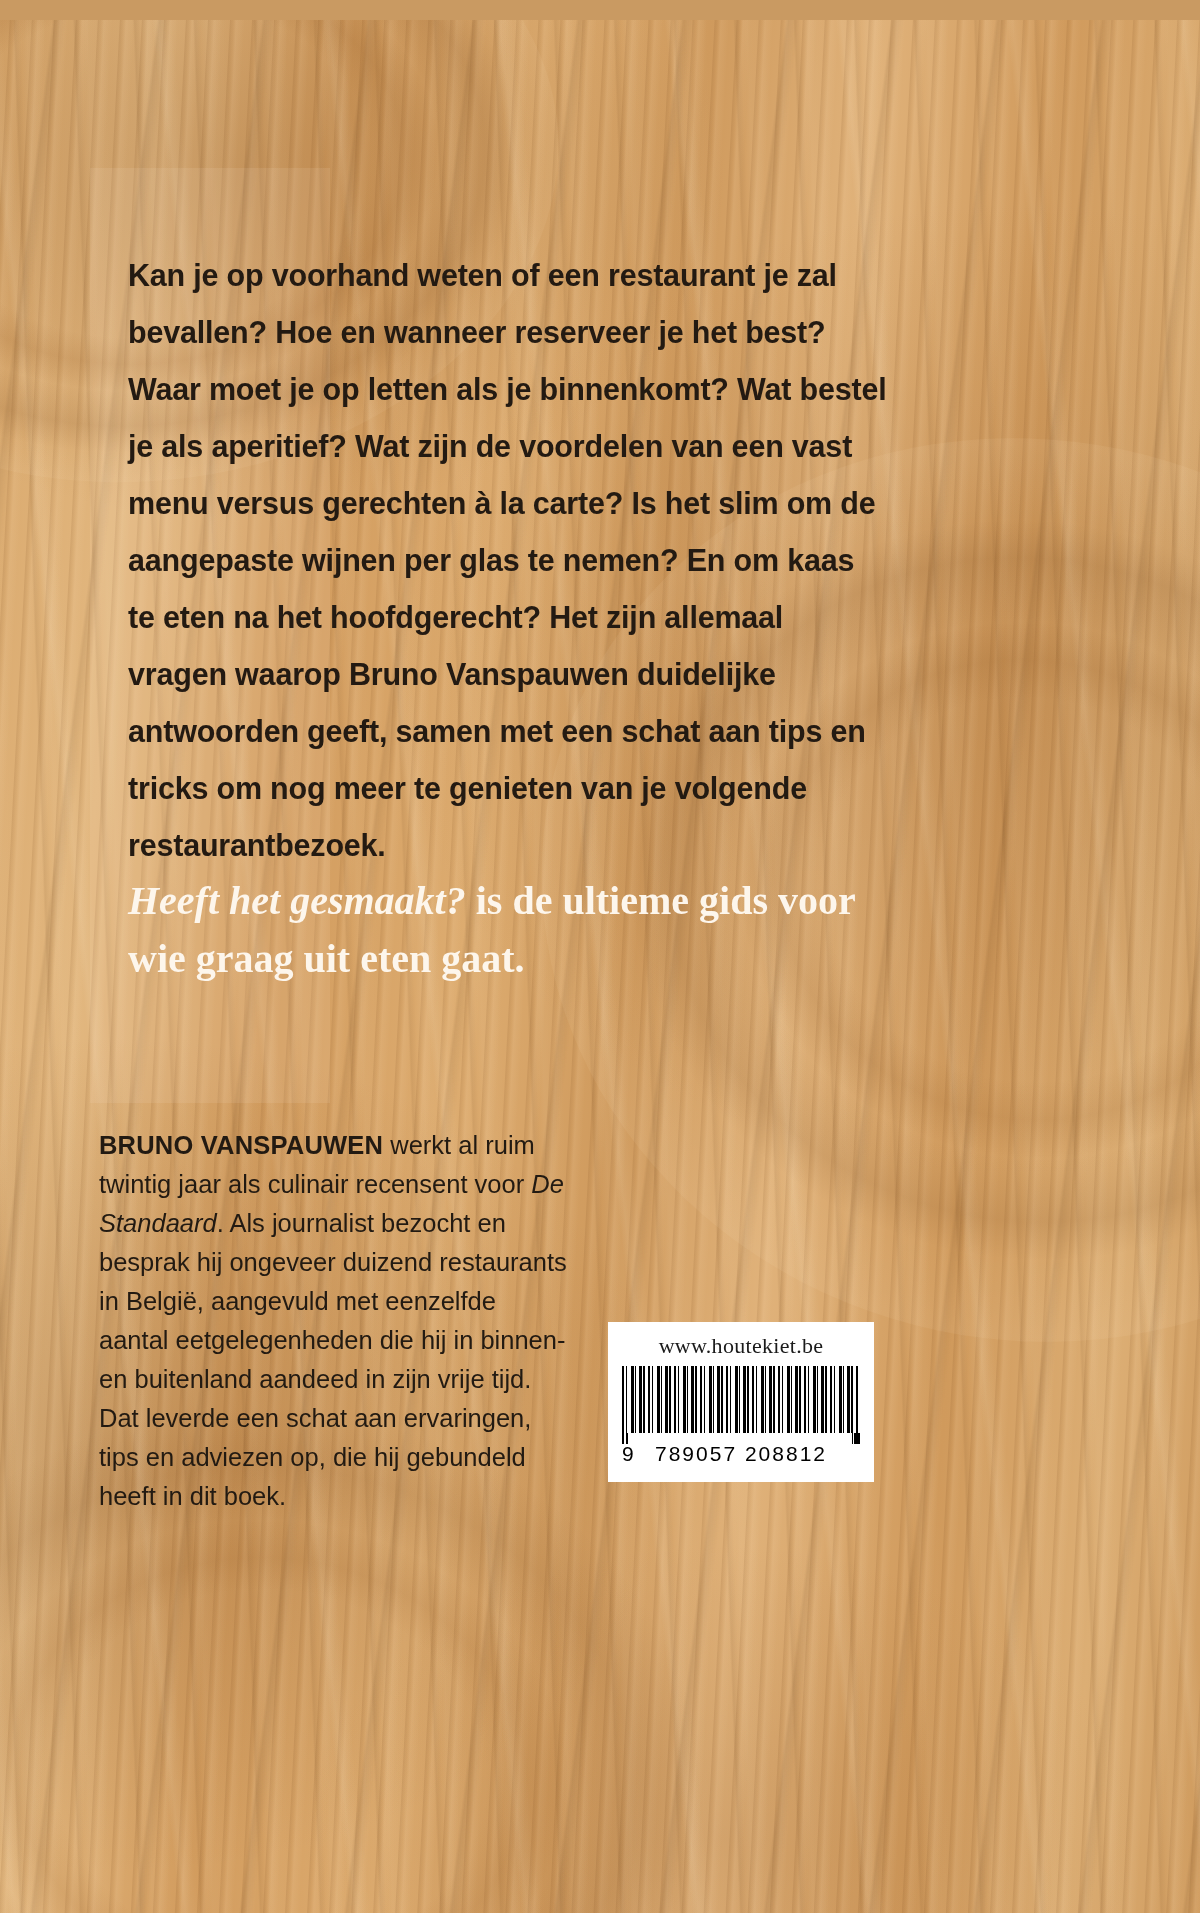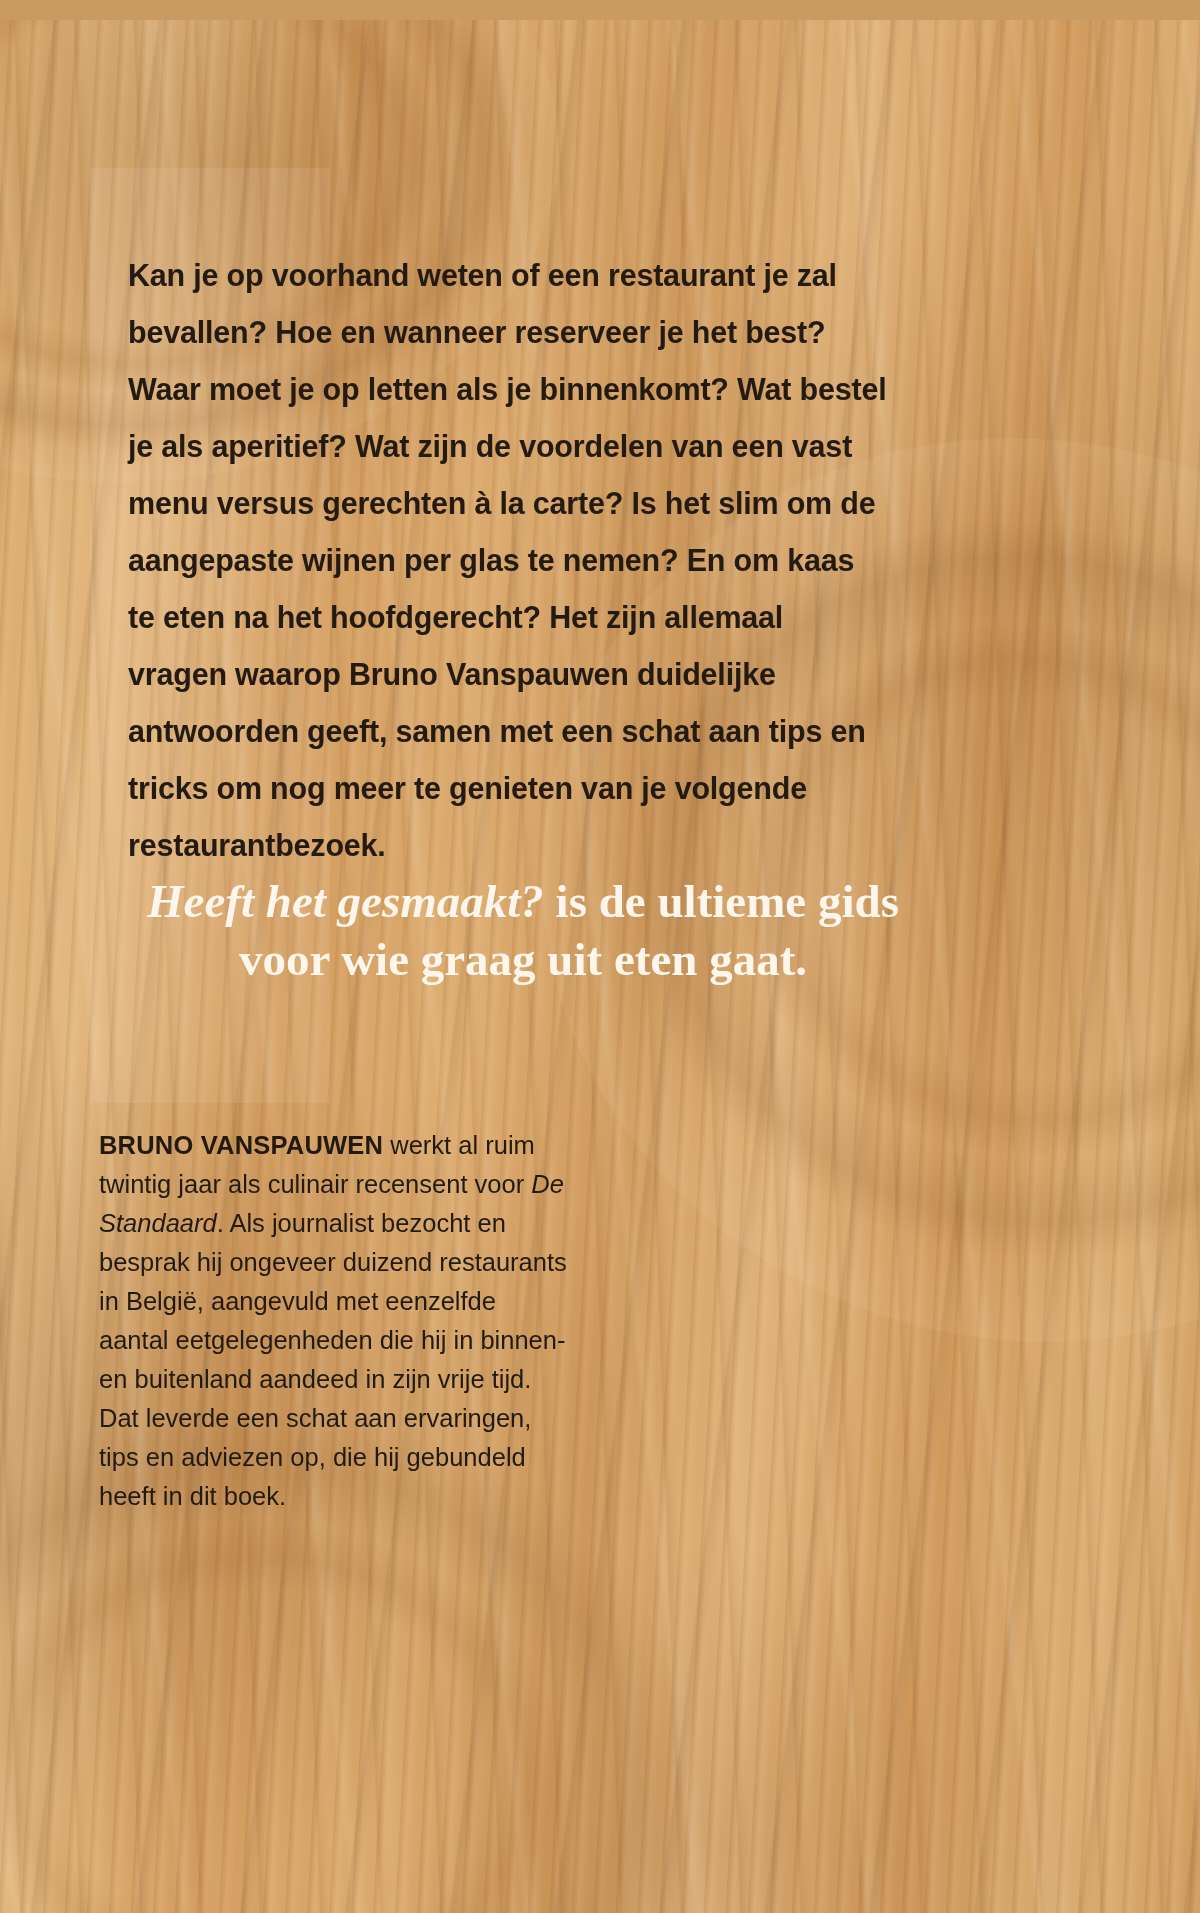--- a/index.html
+++ b/index.html
@@ -144,25 +144,24 @@
     font-size: 30.5px;
     line-height: 57px;
     letter-spacing: -0.2px;
   }
 
   .tagline {
     position: absolute;
     left: 128px;
     top: 852px;
     width: 790px;
-    text-align: center;
     color: #fdf6ec;
     font-family: "Liberation Serif", serif;
     font-weight: bold;
-    font-size: 47px;
+    font-size: 40px;
     line-height: 58px;
   }
   .tagline em {
     font-style: italic;
   }
 
   .bio {
     position: absolute;
     left: 99px;
     top: 1106px;
@@ -262,15 +261,30 @@
     <p class="blurb">Kan je op voorhand weten of een restaurant je zal bevallen? Hoe en wanneer reserveer je het best? Waar moet je op letten als je binnenkomt? Wat bestel je als aperitief? Wat zijn de voordelen van een vast menu versus gerechten à la carte? Is het slim om de aangepaste wijnen per glas te nemen? En om kaas te eten na het hoofdgerecht? Het zijn allemaal vragen waarop Bruno Vanspauwen duidelijke antwoorden geeft, samen met een schat aan tips en tricks om nog meer te genieten van je volgende restaurantbezoek.</p>
 
     <div class="tagline">
       <em>Heeft het gesmaakt?</em><span> is de ultieme gids voor wie graag uit eten gaat.</span>
     </div>
 
     <div class="bio">
       <span class="name">BRUNO VANSPAUWEN</span><span> werkt al ruim twintig jaar als culinair recensent voor </span><em>De Standaard</em><span>. Als journalist bezocht en besprak hij ongeveer duizend restaurants in België, aangevuld met eenzelfde aantal eetgelegenheden die hij in binnen- en buitenland aandeed in zijn vrije tijd. Dat leverde een schat aan ervaringen, tips en adviezen op, die hij gebundeld heeft in dit boek.</span>
     </div>
 
+    <div class="barcode-box">
+      <div class="barcode-url">www.houtekiet.be</div>
+      <div class="barcode-bars">
+        <span class="guard" style="left:0px;"></span>
+        <span class="guard" style="left:4px;"></span>
+        <span class="guard" style="left:117px;"></span>
+        <span class="guard" style="left:121px;"></span>
+        <span class="guard" style="left:232px;"></span>
+        <span class="guard" style="left:236px;"></span>
+      </div>
+      <div class="barcode-digits">
+        <span class="lead">9</span>
+        <span>789057 208812</span>
+      </div>
+    </div>
 
   </div>
 </div>
 
 </body></html>

